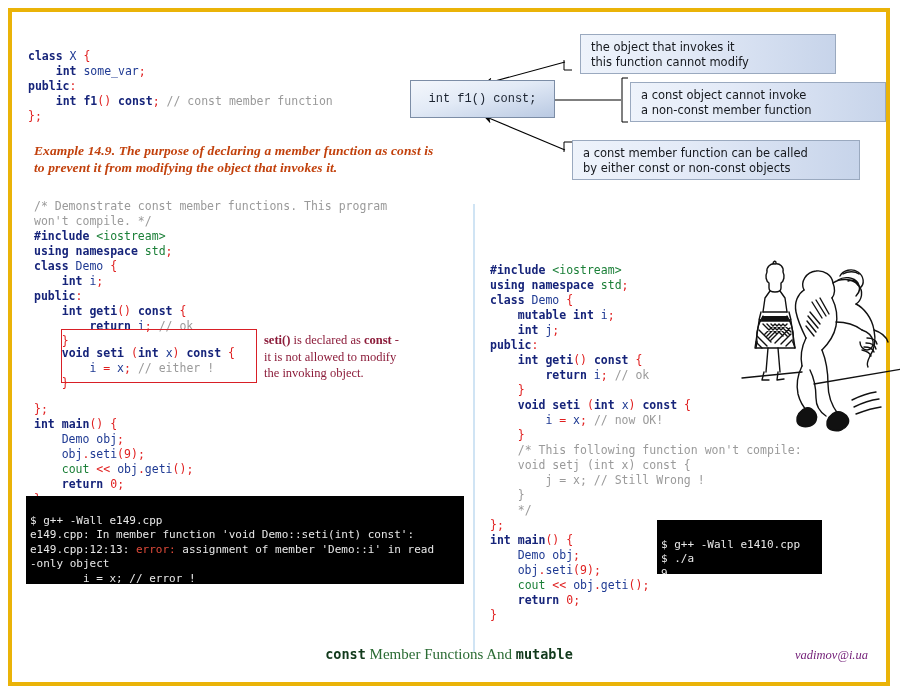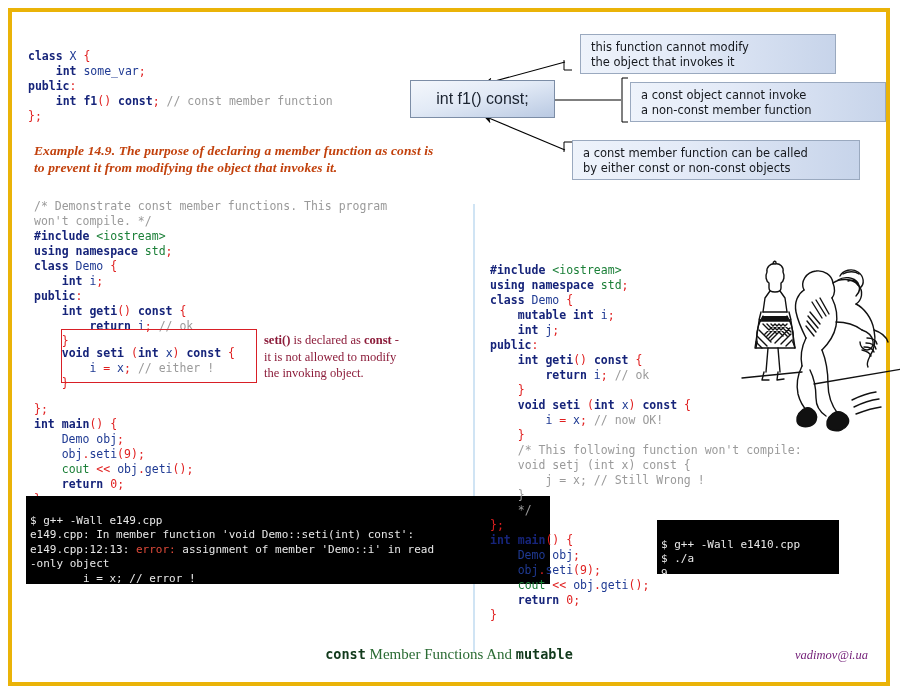--- a/index.html
+++ b/index.html
@@ -37,22 +37,22 @@
     background:linear-gradient(to right,#eef3fb 0%,#e3eaf7 40%,#c7d4ea 100%);
     border:1px solid #9aa9bf;
     font-size:11.5px;line-height:15px;color:#15181d;
     box-sizing:border-box;padding:5px 8px 5px 10px;
     font-family:"DejaVu Sans", sans-serif;
   }
   .boxsig{
     position:absolute;
     background:linear-gradient(to bottom right,#f4f7fc 0%,#e2eaf6 45%,#b9c9e2 100%);
     border:1px solid #7c8da6;
-    font-family:Liberation Sans, sans-serif;
-    font-size:16px;color:#1b2330;
+    font-family:Liberation Mono, monospace;
+    font-size:12px;color:#1b2330;
     display:flex;align-items:center;justify-content:center;
     box-sizing:border-box;
   }
   
   .redbox{
     position:absolute;border:1.3px solid #d81f26;box-sizing:border-box;
   }
   .sidenote{
     position:absolute;
     font-family:"Liberation Serif",serif;
@@ -115,22 +115,22 @@
     <span class="kw">int</span> some_var<span class="pun">;</span>
 <span class="kw">public</span><span class="pun">:</span>
     <span class="kw">int</span> <span class="kw">f1</span><span class="pun">()</span> <span class="kw">const</span><span class="pun">;</span> <span class="cmt">// const member function</span>
 <span class="pun">};</span></div>
 
   <div class="boxsig" style="left:398px;top:68px;width:145px;height:38px;">
     <span>int f1() const;</span>
   </div>
 
   <div class="callout" style="left:568px;top:22px;width:256px;height:40px;">
+    <div>the object that invokes it</div>
     <div>this function cannot modify</div>
-    <div>the object that invokes it</div>
   </div>
 
   <div class="callout" style="left:618px;top:70px;width:256px;height:40px;">
     <div>a const object cannot invoke</div>
     <div>a non-const member function</div>
   </div>
 
   <div class="callout" style="left:560px;top:128px;width:288px;height:40px;">
     <div>a const member function can be called</div>
     <div>by either const or non-const objects</div>
@@ -166,21 +166,21 @@
 
   <div class="code" style="position:absolute;left:22px;top:375px;width:300px;">
 <span class="pun">};</span>
 <span class="kw">int</span> <span class="kw">main</span><span class="pun">()</span> <span class="pun">{</span>
     Demo obj<span class="pun">;</span>
     obj<span class="pun">.</span>seti<span class="pun">(</span><span class="num">9</span><span class="pun">);</span>
     <span class="grn">cout</span> <span class="pun">&lt;&lt;</span> obj<span class="pun">.</span>geti<span class="pun">();</span>
     <span class="kw">return</span> <span class="num">0</span><span class="pun">;</span>
 <span class="pun">}</span></div>
 
-  <div class="term" style="left:14px;top:484px;width:524px;height:88px;">
+  <div class="term" style="left:14px;top:484px;width:438px;height:88px;">
 <span>$ g++ -Wall e149.cpp</span>
 <span>e149.cpp: In member function 'void Demo::seti(int) const':</span>
 <span>e149.cpp:12:13: </span><span class="err">error:</span><span> assignment of member 'Demo::i' in read</span>
 <span>-only object</span>
 <span>        i = x; // error !</span>
 </div>
 
 
   <div class="code" style="position:absolute;left:478px;top:236px;width:300px;">
 <span class="kw">#include</span> <span class="str">&lt;iostream&gt;</span>
@@ -201,21 +201,21 @@
     <span class="cmt">}</span>
     <span class="cmt">*/</span>
 <span class="pun">};</span>
 <span class="kw">int</span> <span class="kw">main</span><span class="pun">()</span> <span class="pun">{</span>
     Demo obj<span class="pun">;</span>
     obj<span class="pun">.</span>seti<span class="pun">(</span><span class="num">9</span><span class="pun">);</span>
     <span class="grn">cout</span> <span class="pun">&lt;&lt;</span> obj<span class="pun">.</span>geti<span class="pun">();</span>
     <span class="kw">return</span> <span class="num">0</span><span class="pun">;</span>
 <span class="pun">}</span></div>
 
-  <div class="term" style="left:645px;top:508px;width:182px;height:54px;">
+  <div class="term" style="left:645px;top:508px;width:165px;height:54px;">
 <span>$ g++ -Wall e1410.cpp</span>
 <span>$ ./a</span>
 <span>9</span></div>
 
   <svg class="cartoon" style="left:728px;top:248px;" width="170" height="175" viewBox="0 0 170 175">
     <g fill="none" stroke="#111" stroke-width="1.4" stroke-linecap="round" stroke-linejoin="round">
 
       <path d="M2,118 L62,112 M74,124 L168,108"></path>
 
       <path d="M27,12 C26,7 31,3 35,4 C40,3 44,7 43,12 C45,16 44,21 41,23 L41,28 C41,31 38,32 35,32 C32,32 29,31 29,28 L29,23 C26,21 25,16 27,12 Z"></path>

